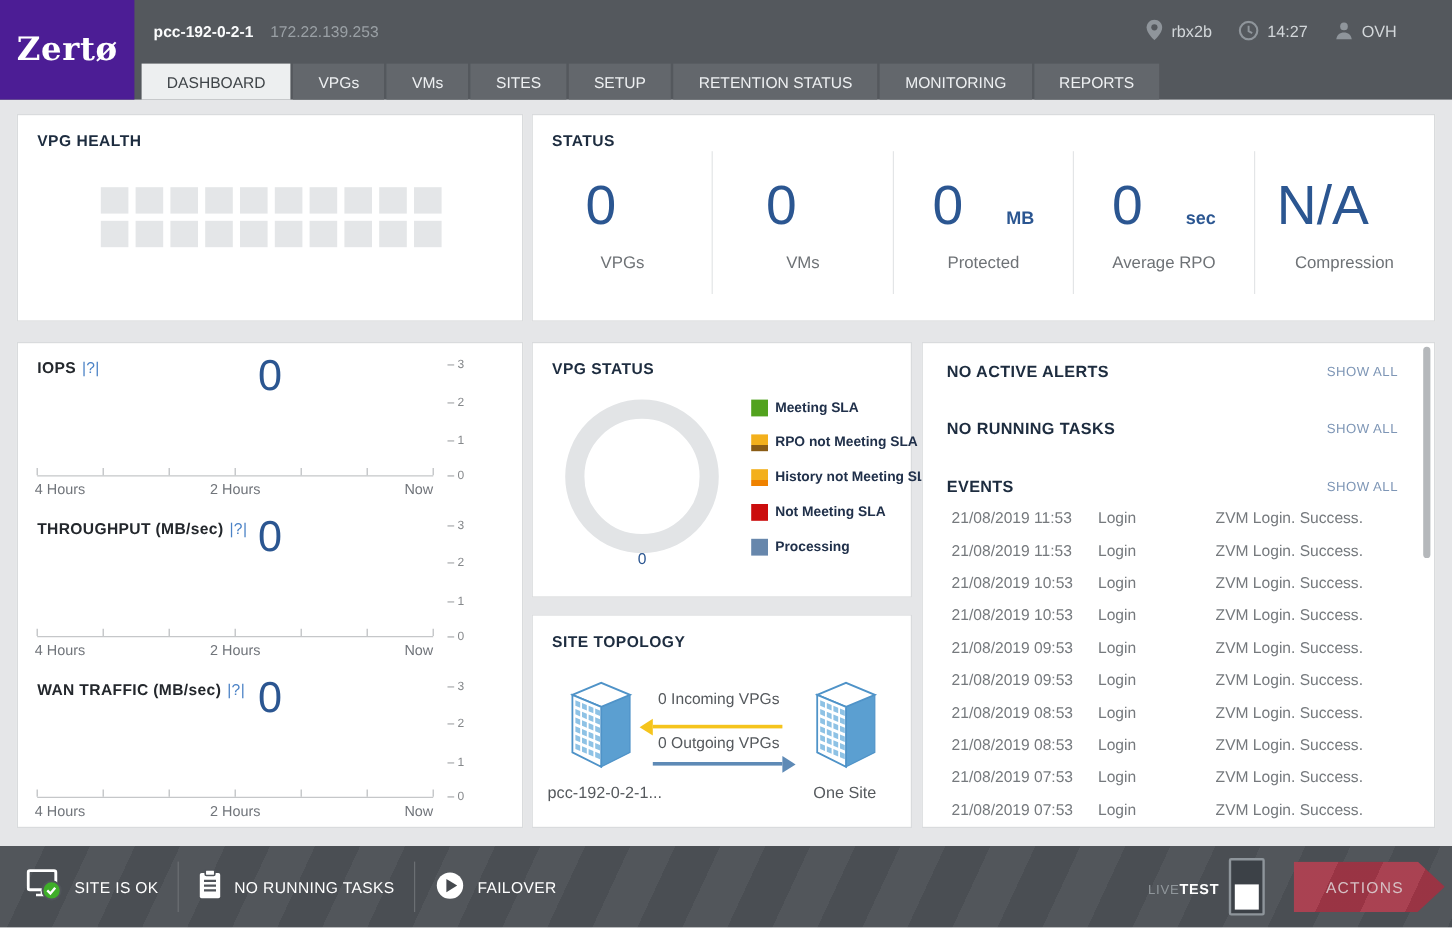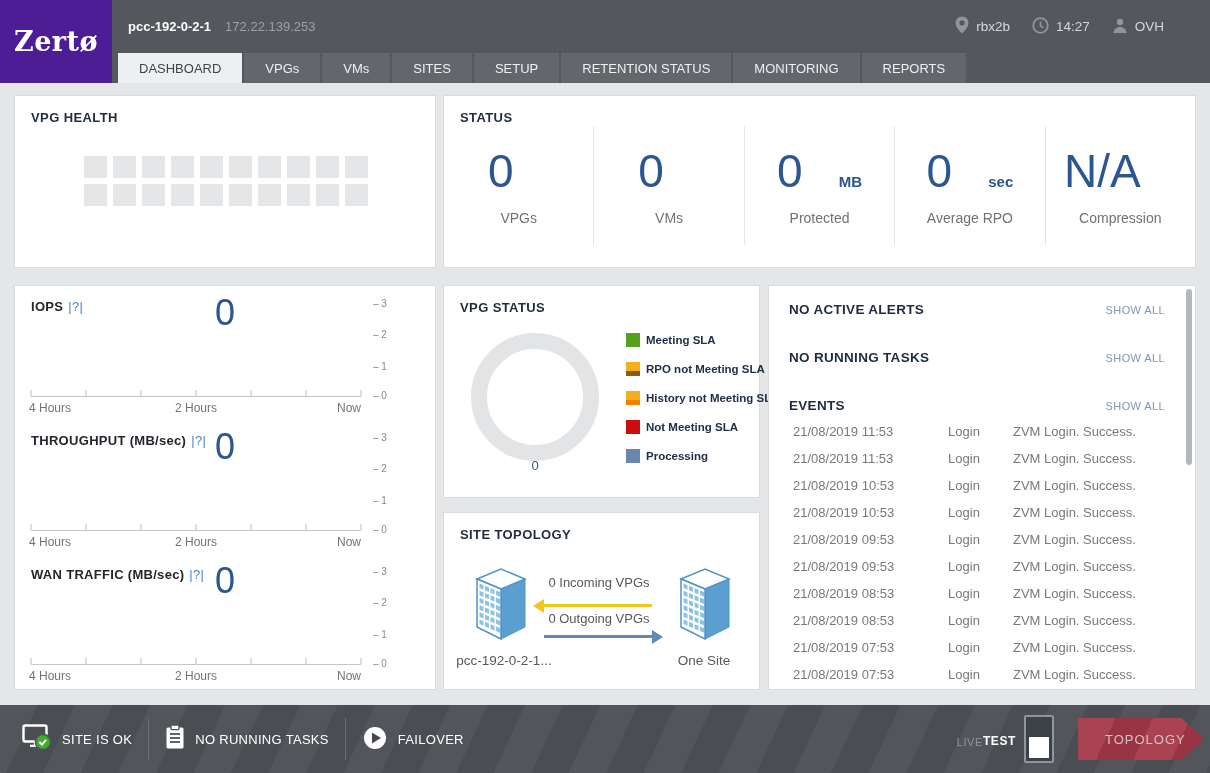--- a/index.html
+++ b/index.html
@@ -64,21 +64,21 @@
       border-top:7px solid transparent; border-bottom:7px solid transparent; border-right:11px solid #f5c41c; }
   #arrow-out { top:122px; background:#5e8ab6; }
   #arrow-out::after { content:""; position:absolute; right:-11px; top:-5.5px; width:0; height:0;
       border-top:7px solid transparent; border-bottom:7px solid transparent; border-left:11px solid #5e8ab6; }
 
   #p-right { left:768px; top:202px; width:428px; height:405px; }
   .rtitle { position:absolute; left:20px; font-size:13.5px; font-weight:700; letter-spacing:.3px; color:#1d2c3f; }
   .showall { position:absolute; right:30px; font-size:11px; color:#7e96b6; letter-spacing:.4px; cursor:pointer; }
   .erows { position:absolute; left:0; top:132px; right:12px; }
   .erow { display:flex; height:27px; align-items:center; font-size:13px; color:#75797d; padding-left:24px; }
-  .etime { width:122px; } .etype { width:98px;text-align:center; } .edesc { flex:1; }
+  .etime { width:122px; } .etype { width:98px; } .edesc { flex:1; }
   .scroll { position:absolute; right:3px; top:3px; width:6px; height:176px; background:#b5b8bb; border-radius:3px; cursor:pointer; }
 
   
   .footer { position:absolute; left:0; bottom:0; width:100%; height:68px;
             background:repeating-linear-gradient(115deg, #52565b 0 34px, #4a4e53 34px 68px);
             display:flex; align-items:center; padding:0 6px 0 22px; }
   .fitem { display:flex; align-items:center; gap:10px; color:#fff; font-size:13px; letter-spacing:.3px; white-space:nowrap; }
   .fdiv { width:1px; height:42px; background:#6b6f73; margin:0 16px; }
   .fspacer { flex:1; }
   .mode { display:flex; flex-direction:row; align-items:flex-end; margin-right:8px; }
@@ -465,14 +465,14 @@
     <span>FAILOVER</span>
   </div>
   <div class="fspacer"></div>
   <div class="mode">
     <span class="mlive">LIVE</span>
     <span class="mtest">TEST</span>
   </div>
   <div class="toggle">
     <div class="knob"></div>
   </div>
-  <div class="failover">TOPOLOGY</div>
+  <div class="failover">ACTIONS</div>
 </div>
 
 </body></html>

